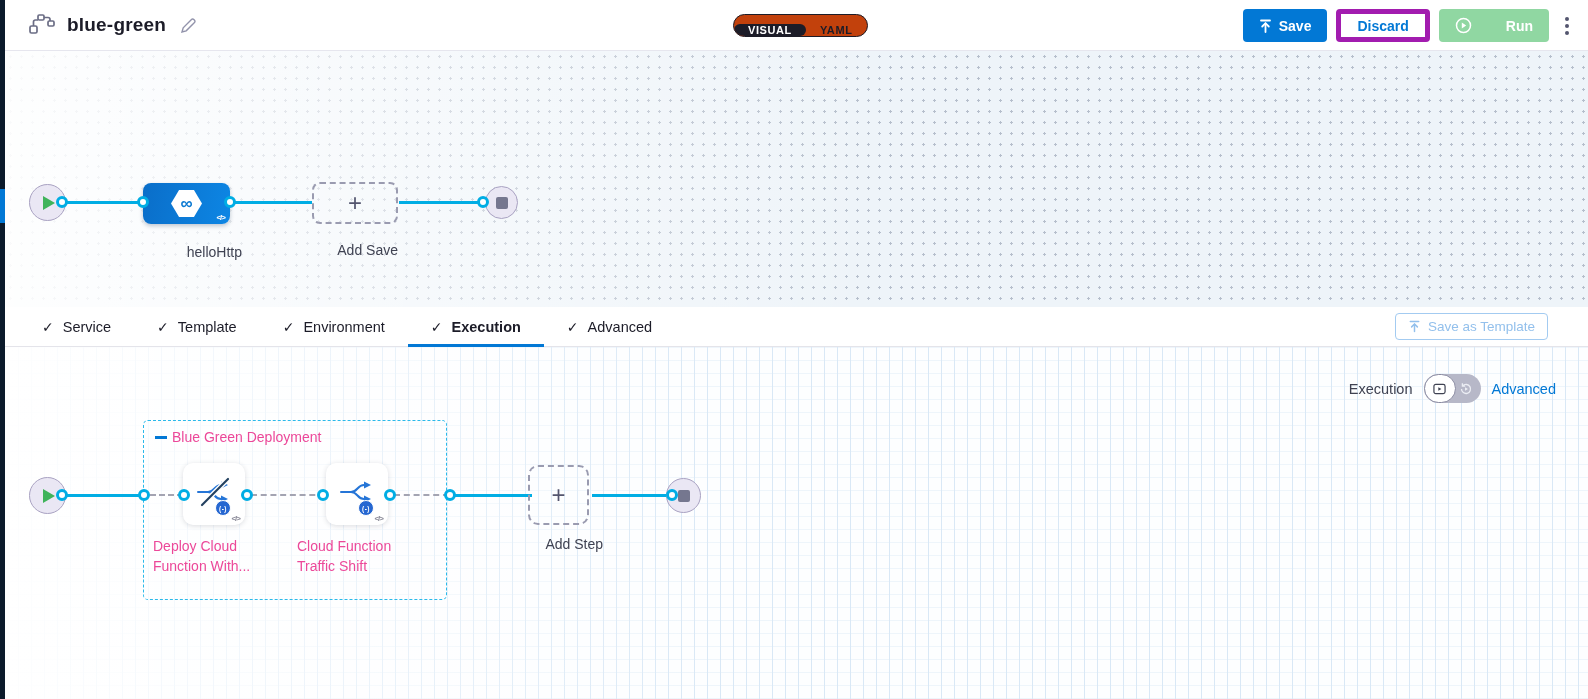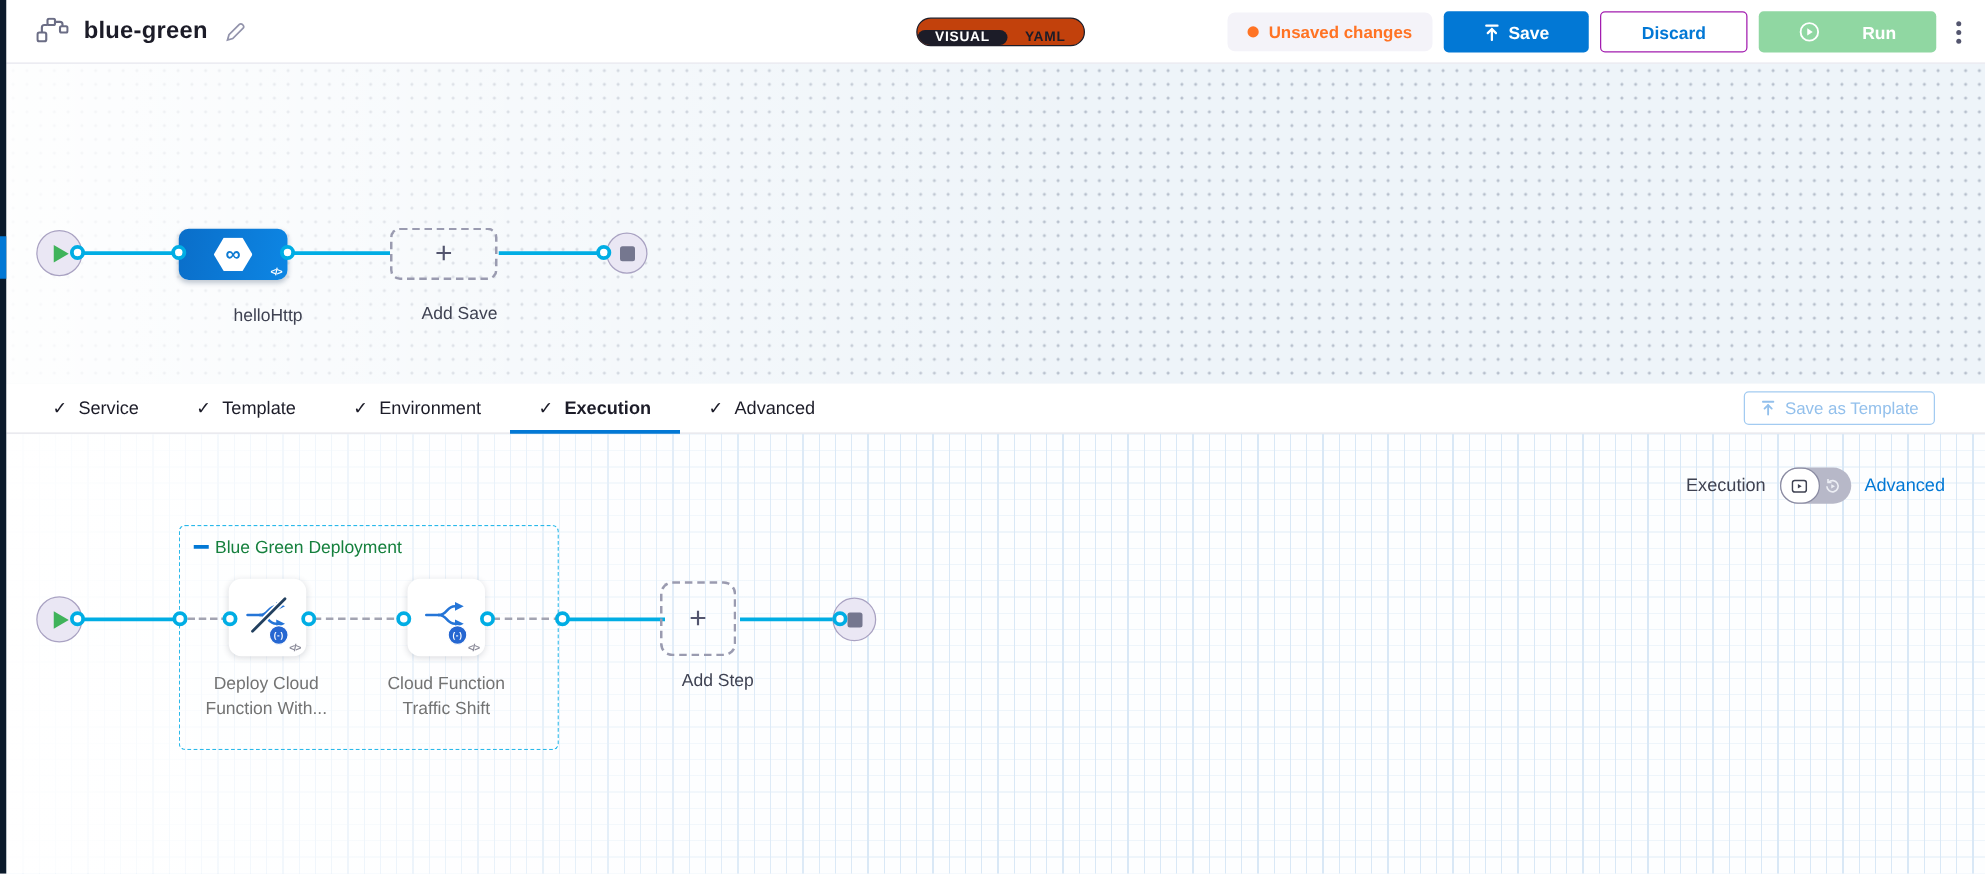--- a/index.html
+++ b/index.html
@@ -33,23 +33,23 @@
   .view-toggle .seg { font-size:11px; font-weight:700; letter-spacing:.6px; display:flex; align-items:center; padding:0 14px; cursor:pointer; }
   .view-toggle .seg.active { background:#1c1c28; color:#fff; border-radius:999px; }
   .view-toggle .seg.inactive { color:#1c1c28; }
 
   .header-right { position:absolute; right:12px; top:0; height:51px; display:flex; align-items:center; gap:9px; }
   .unsaved-badge {
     background:#f4f3f9; border-radius:6px; height:31px; display:flex; align-items:center; gap:8px;
     padding:0 16px; font-size:13.5px; font-weight:700; color:#ff7324;
   }
   .unsaved-badge .dot { width:9px; height:9px; border-radius:50%; background:#ff7324; }
-  .btn { height:33px; border-radius:4px; display:flex; align-items:center; gap:7px; padding:0 32px; font-size:14px; font-weight:700; cursor:pointer; border:none; }
+  .btn { height:33px; border-radius:4px; display:flex; align-items:center; gap:7px; padding:0 16px; font-size:14px; font-weight:700; cursor:pointer; border:none; }
   .btn-save { background:#0278d5; color:#fff; }
-  .btn-discard { background:#fff; color:#0278d5; border:1px solid #a21caf; }
+  .btn-discard { background:#fff; color:#0278d5; border:5px solid #a21caf; }
   .btn-run { background:#90d7a2; color:#fff;gap:34px; }
   .kebab { width:18px; height:26px; display:flex; flex-direction:column; align-items:center; justify-content:center; gap:3px; cursor:pointer; }
   .kebab i { width:4px; height:4px; border-radius:50%; background:#53556e; }
 
   
   .stage-canvas {
     position:absolute; left:5px; top:51px; right:0; height:256px; z-index:1;
     background-color:#eef4f9;
     background-image:
       linear-gradient(90deg, rgba(255,255,255,.92), rgba(255,255,255,0) 55%),
@@ -128,35 +128,35 @@
     background:#fff; border:1px solid #8a8ba2; display:flex; align-items:center; justify-content:center; color:#3f4252;
   }
   .mode-toggle .alt-icon { position:absolute; right:5px; top:5px; width:19px; height:19px; color:#eceef4; display:flex; align-items:center; justify-content:center; }
   .rollback-link { font-size:14.5px; color:#0278d5; cursor:pointer; }
 
   
   .step-group { position:absolute; left:143px; top:420px; width:304px; height:180px;
     border:1.6px dashed #2ab9ea; border-radius:5px; z-index:3; }
   .group-title { position:absolute; left:155px; top:429px; display:flex; align-items:center; gap:5px; z-index:4; }
   .group-title .dash { width:12px; height:3px; background:#0278d5; }
-  .group-title .txt { font-size:14px; color:#15803d; }
+  .group-title .txt { font-size:14px; color:#ec4899; }
 
   .step-card {
     position:absolute; width:62px; height:62px; border-radius:10px; background:#fff; z-index:4; cursor:pointer;
     box-shadow:0 1px 5px rgba(40,41,61,.16);
   }
   .step-card svg.main { position:absolute; left:12px; top:13px; }
   .fn-badge {
     position:absolute; left:32px; top:37px; width:16px; height:16px; border-radius:50%;
     background:#2667d1; color:#fff; font-size:6.5px; font-weight:700;
     display:flex; align-items:center; justify-content:center; letter-spacing:.5px;
     border:1.5px solid #fff;
   }
   .step-card .code-glyph { color:#8a8a98; }
-  .step-label { position:absolute; text-align:center; font-size:14px; color:#737373; line-height:20px; z-index:4; }
+  .step-label { position:absolute; text-align:left; font-size:14px; color:#ec4899; line-height:20px; z-index:4; }
 </style>
 </head>
 <body>
 
 <div class="left-strip">
   <div class="marker"></div>
 </div>
 
 <div class="header">
   <svg class="pipeline-icon" viewBox="0 0 26 22" fill="none" stroke="currentColor" stroke-width="1.7">
@@ -170,24 +170,20 @@
   <svg class="edit-pencil" viewBox="0 0 17 17" fill="none" stroke="currentColor" stroke-width="1.4">
     <path d="M2 15 L3.2 10.8 L11.5 2.5 a1.6 1.6 0 0 1 2.3 0 l0.7 0.7 a1.6 1.6 0 0 1 0 2.3 L6.2 13.8 Z"></path>
   </svg>
 
   <div class="view-toggle">
     <div class="seg active">VISUAL</div>
     <div class="seg inactive">YAML</div>
   </div>
 
   <div class="header-right">
-    <div class="unsaved-badge">
-      <span class="dot"></span>
-      <span>Unsaved changes</span>
-    </div>
     <button class="btn btn-save">
       <svg width="13" height="14" viewBox="0 0 13 14" fill="none" stroke="#fff" stroke-width="1.8" stroke-linecap="round">
         <path d="M2 1.5 H11"></path>
           <path d="M6.5 4.5 V13"></path>
           <path d="M3.2 7.5 L6.5 4.2 L9.8 7.5"></path>
       </svg>
       <span>Save</span>
     </button>
     <button class="btn btn-discard">
       <span>Discard</span>

